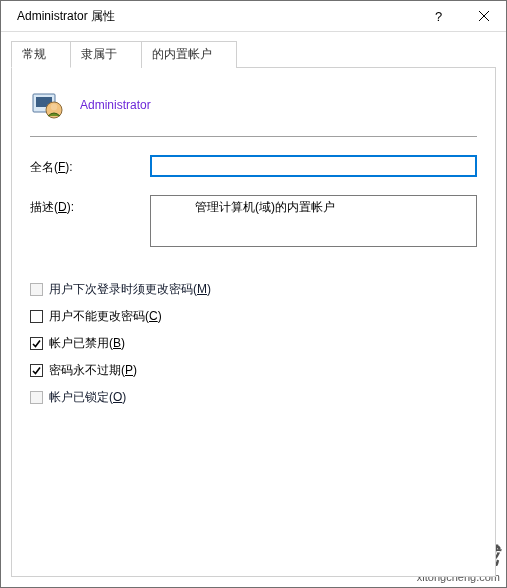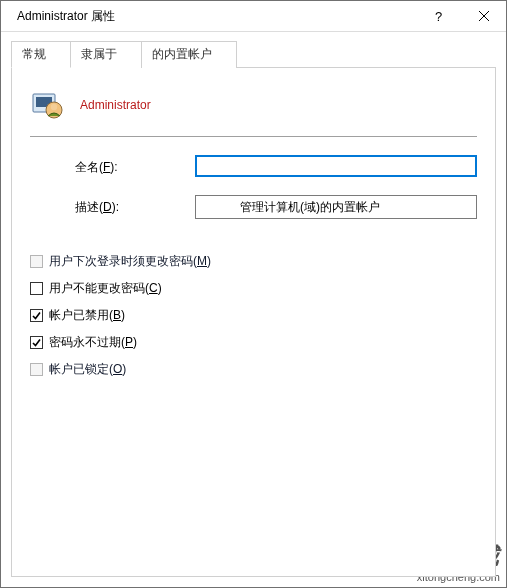--- a/index.html
+++ b/index.html
@@ -93,32 +93,31 @@
     margin-top: 4px;
   }
   .user-icon {
     width: 34px;
     height: 34px;
     position: relative;
   }
   .user-icon svg { width: 34px; height: 34px; }
   .username {
     font-size: 12px;
-    color: #b91c1c;
+    color: #6d28d9;
   }
   .hr {
     border: none;
     border-top: 1px solid #a0a0a0;
     margin: 4px 0 18px 0;
   }
   .form-row {
     display: flex;
     align-items: flex-start;
     margin-bottom: 18px;
-    margin-left: 45px;
   }
   .form-row .label {
     width: 120px;
     font-size: 12px;
     padding-top: 4px;
   }
   .form-row .label u { text-decoration: underline; }
   .form-row input[type="text"],
   .form-row textarea {
     flex: 1;
@@ -128,21 +127,21 @@
     padding: 3px 4px;
     box-sizing: border-box;
     outline: none;
     resize: none;
   }
   .form-row input.focused {
     border: 1px solid #0078d7;
     box-shadow: inset 0 0 0 1px #0078d7;
   }
   .form-row textarea {
-    height: 24px;
+    height: 52px;
     padding-left: 44px;
   }
   .check-row {
     display: flex;
     align-items: center;
     margin: 10px 0;
     font-size: 12px;
     gap: 6px;
   }
   .check-row.disabled {

